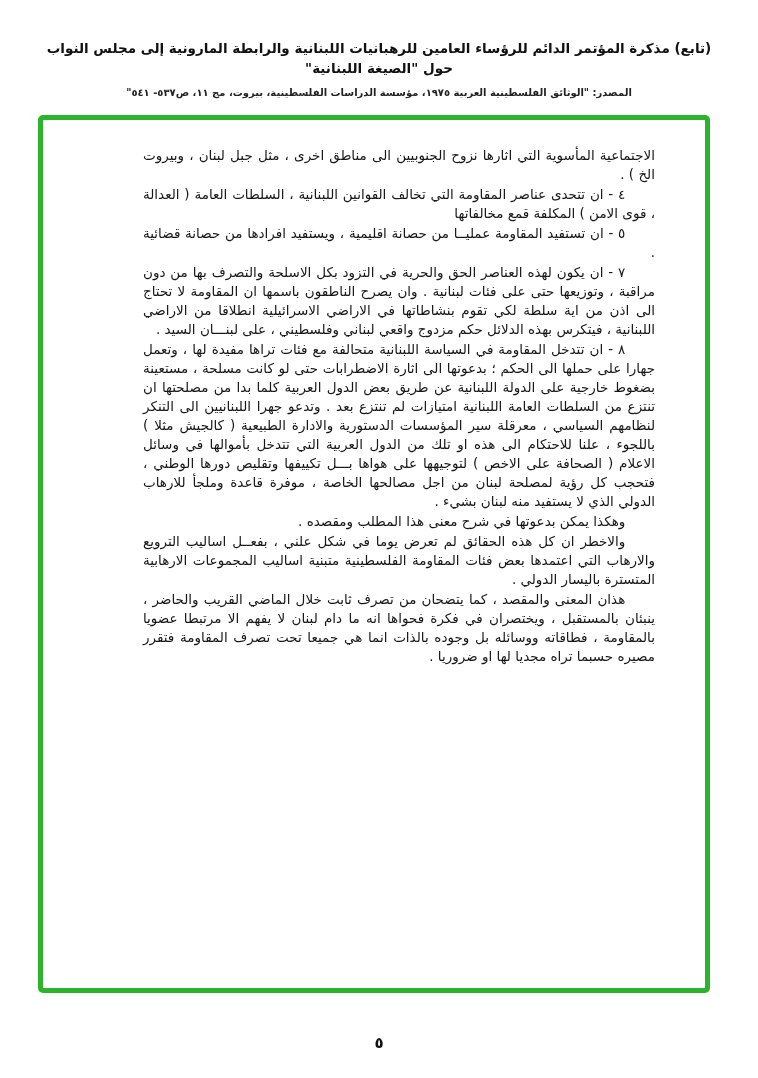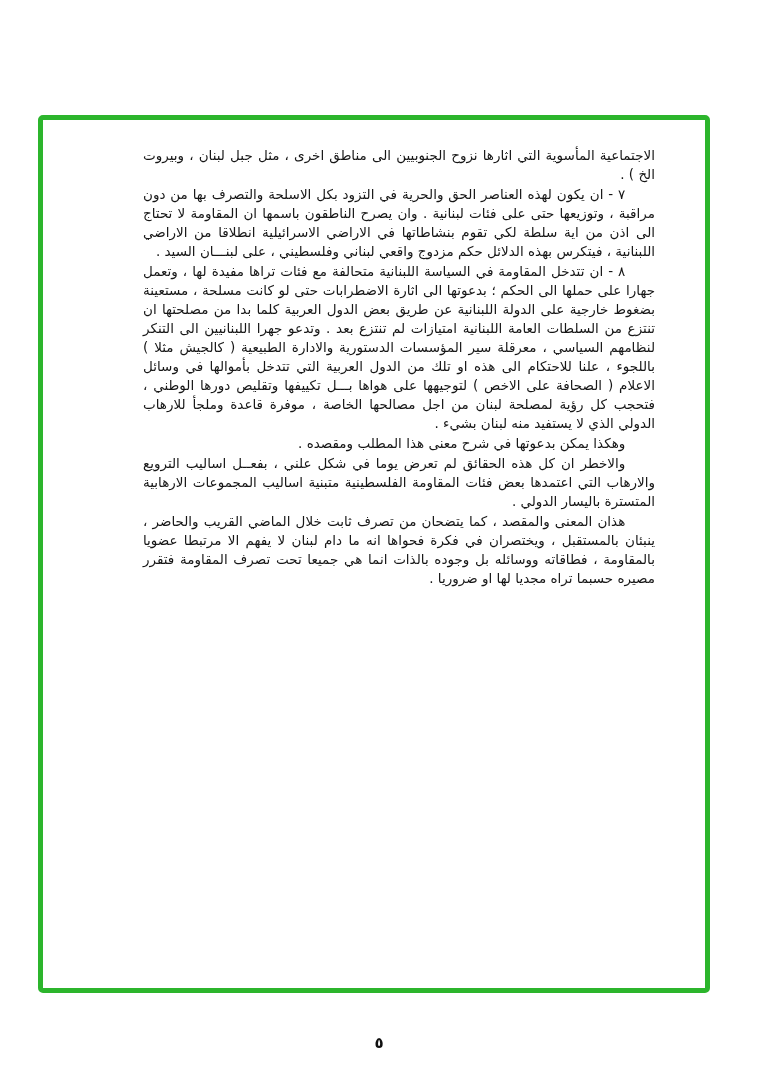--- a/index.html
+++ b/index.html
@@ -67,24 +67,30 @@
     font-size: 15px;
     font-weight: bold;
     color: #111;
   }
 </style>
 </head>
 <body>
 
 <div class="page">
 
+  <div class="doc-header">
+    <div class="doc-title">(تابع) مذكرة المؤتمر الدائم للرؤساء العامين للرهبانيات اللبنانية والرابطة المارونية إلى مجلس النواب حول "الصيغة اللبنانية"</div>
+    <div class="doc-source">المصدر: "الوثائق الفلسطينية العربية ١٩٧٥، مؤسسة الدراسات الفلسطينية، بيروت، مج ١١، ص٥٣٧- ٥٤١"</div>
+  </div>
 
   <div class="text-frame">
     <div class="frame-inner">
       <p>الاجتماعية المأسوية التي اثارها نزوح الجنوبيين الى مناطق اخرى ، مثل جبل لبنان ، وبيروت الخ ) .</p>
+      <p class="indent">٤ - ان تتحدى عناصر المقاومة التي تخالف القوانين اللبنانية ، السلطات العامة ( العدالة ، قوى الامن ) المكلفة قمع مخالفاتها</p>
+      <p class="indent">٥ - ان تستفيد المقاومة عمليــا من حصانة اقليمية ، ويستفيد افرادها من حصانة قضائية .</p>
       <p class="indent">٧ - ان يكون لهذه العناصر الحق والحرية في التزود بكل الاسلحة والتصرف بها من دون مراقبة ، وتوزيعها حتى على فئات لبنانية . وان يصرح الناطقون باسمها ان المقاومة لا تحتاج الى اذن من اية سلطة لكي تقوم بنشاطاتها في الاراضي الاسرائيلية انطلاقا من الاراضي اللبنانية ، فيتكرس بهذه الدلائل حكم مزدوج واقعي لبناني وفلسطيني ، على لبنـــان السيد .</p>
       <p class="indent">٨ - ان تتدخل المقاومة في السياسة اللبنانية متحالفة مع فئات تراها مفيدة لها ، وتعمل جهارا على حملها الى الحكم ؛ بدعوتها الى اثارة الاضطرابات حتى لو كانت مسلحة ، مستعينة بضغوط خارجية على الدولة اللبنانية عن طريق بعض الدول العربية كلما بدا من مصلحتها ان تنتزع من السلطات العامة اللبنانية امتيازات لم تنتزع بعد . وتدعو جهرا اللبنانيين الى التنكر لنظامهم السياسي ، معرقلة سير المؤسسات الدستورية والادارة الطبيعية ( كالجيش مثلا ) باللجوء ، علنا للاحتكام الى هذه او تلك من الدول العربية التي تتدخل بأموالها في وسائل الاعلام ( الصحافة على الاخص ) لتوجيهها على هواها بـــل تكييفها وتقليص دورها الوطني ، فتحجب كل رؤية لمصلحة لبنان من اجل مصالحها الخاصة ، موفرة قاعدة وملجأ للارهاب الدولي الذي لا يستفيد منه لبنان بشيء .</p>
       <p class="indent">وهكذا يمكن بدعوتها في شرح معنى هذا المطلب ومقصده .</p>
       <p class="indent">والاخطر ان كل هذه الحقائق لم تعرض يوما في شكل علني ، بفعــل اساليب الترويع والارهاب التي اعتمدها بعض فئات المقاومة الفلسطينية متبنية اساليب المجموعات الارهابية المتسترة باليسار الدولي .</p>
       <p class="indent">هذان المعنى والمقصد ، كما يتضحان من تصرف ثابت خلال الماضي القريب والحاضر ، ينبئان بالمستقبل ، ويختصران في فكرة فحواها انه ما دام لبنان لا يفهم الا مرتبطا عضويا بالمقاومة ، فطاقاته ووسائله بل وجوده بالذات انما هي جميعا تحت تصرف المقاومة فتقرر مصيره حسبما تراه مجديا لها او ضروريا .</p>
     </div>
   </div>
 
   <div class="page-number">٥</div>
 

